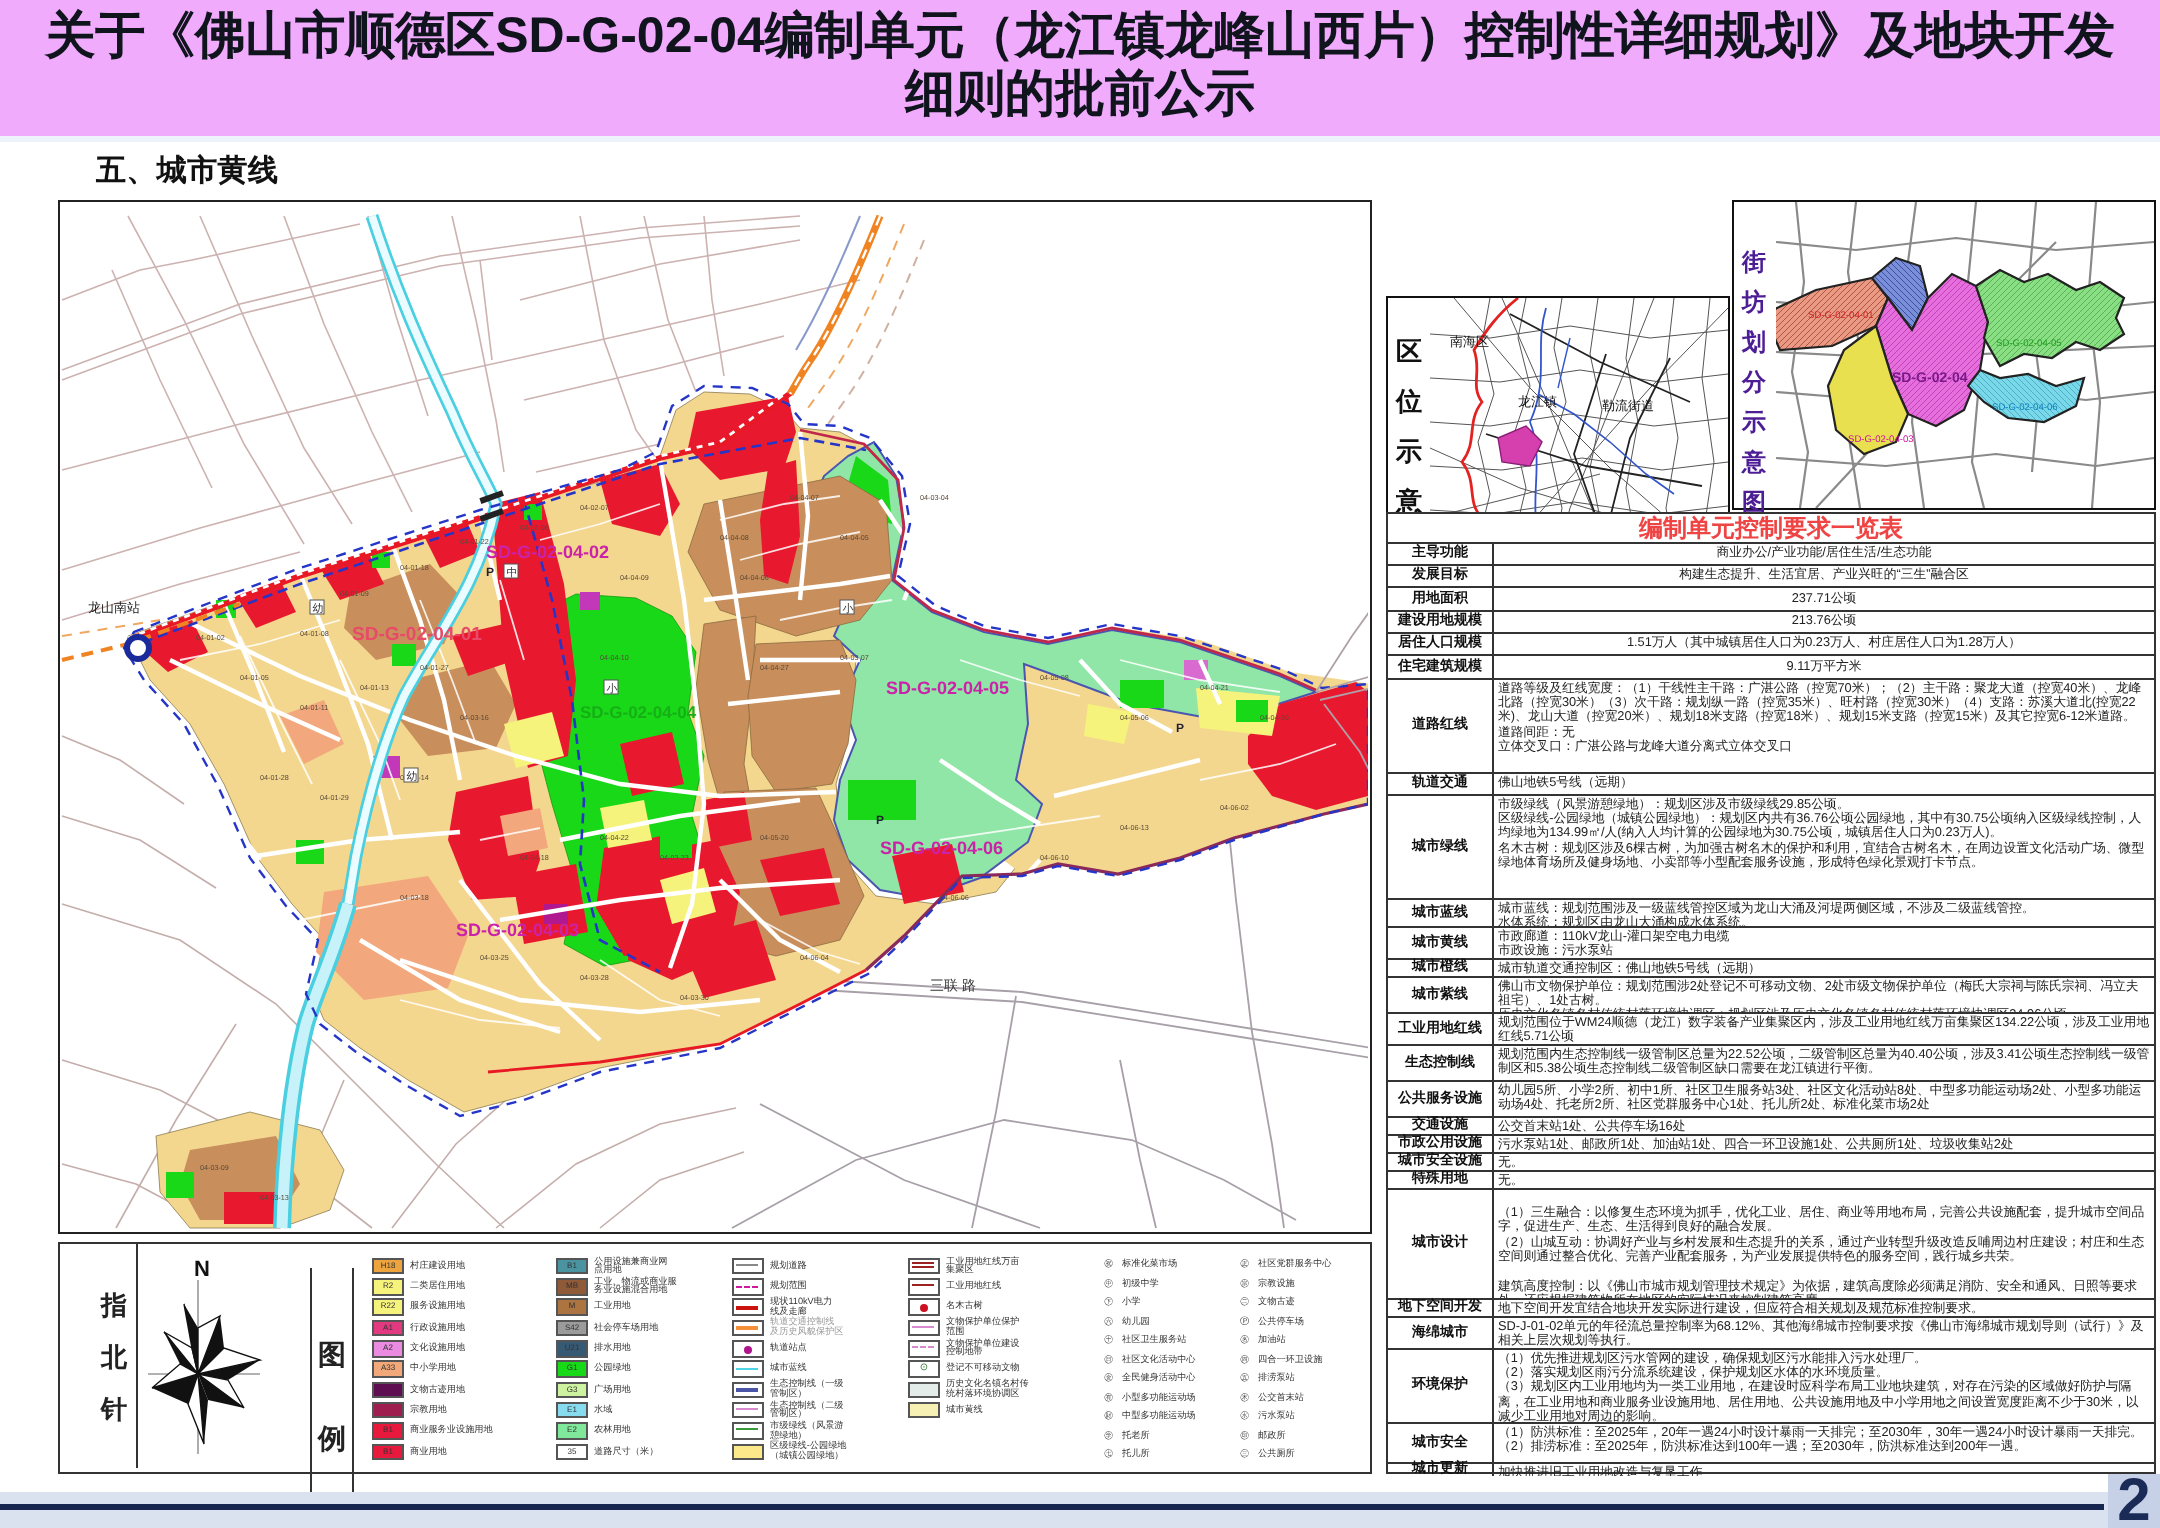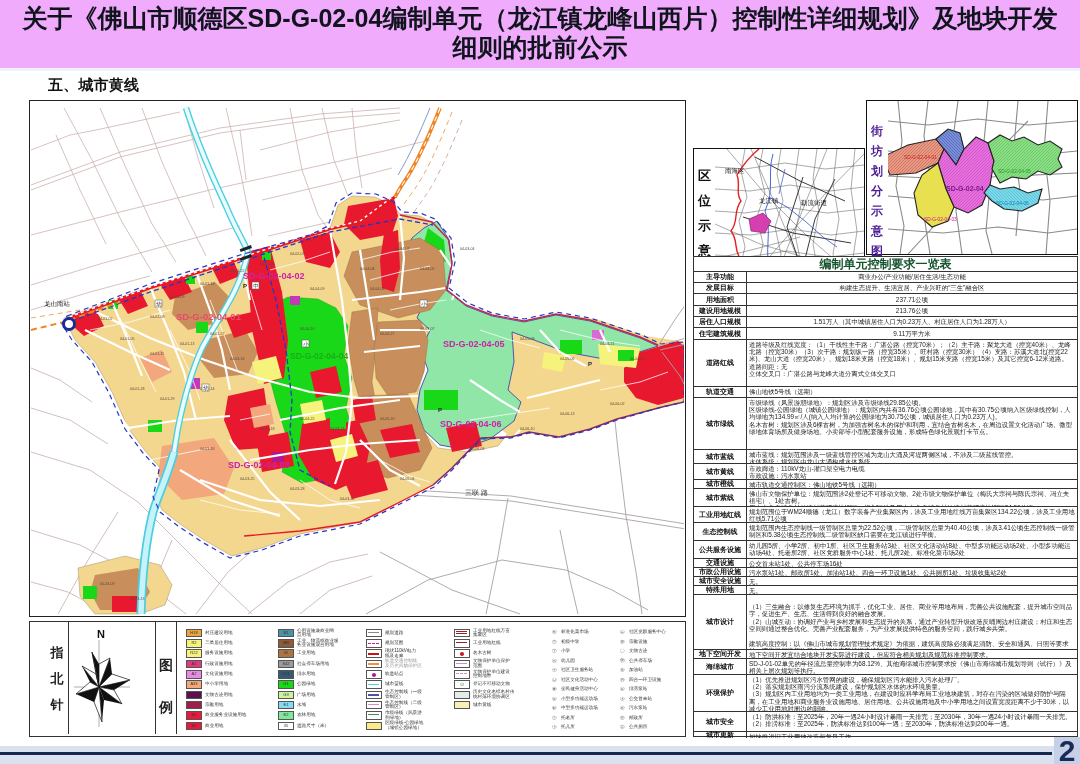--- a/index.html
+++ b/index.html
@@ -352,21 +352,21 @@
     <path d="M47,65 L52,78 L50,100 Z"></path>
     <path d="M47,65 L50,100 L42,80 Z" fill="#fff" stroke="#111" stroke-width="0.7"></path>
     <path d="M47,65 L42,80 L24,72 Z"></path>
     <path d="M47,65 L24,72 L38,60 Z" fill="#fff" stroke="#111" stroke-width="0.7"></path>
     <path d="M47,65 L38,60 L30,44 Z"></path>
     <path d="M47,65 L30,44 L44,52 Z" fill="#fff" stroke="#111" stroke-width="0.7"></path>
     <path d="M47,65 L44,52 L40,30 Z" fill="#fff" stroke="#111" stroke-width="0.7"></path>
   </g>
 </svg>
 
-<div class="abs" style="left:125px;top:0;width:20px;height:112px;border-left:1px solid #333;border-right:1px solid #333;">
+<div class="abs" style="left:125px;top:12px;width:20px;height:112px;border-left:1px solid #333;border-right:1px solid #333;">
   <div style="width:15px;margin:22px auto 0;font-size:14px;font-weight:bold;color:#222;line-height:42px;word-break:break-all;text-align:center;">图例</div>
 </div>
 
 <div class="abs" style="left:156px;top:6px;width:88px;">
   <div class="lgrow">
         <div class="lgsw" style="background:#eda43e;">H18</div>
         <div class="lgtx">村庄建设用地</div>
       </div>
   <div class="lgrow">
         <div class="lgsw" style="background:#f6f37c;">R2</div>
@@ -764,21 +764,21 @@
   <text x="58" y="90" font-size="7" fill="#7a1a88" font-weight="bold">SD-G-02-04</text>
   <text x="110" y="72" font-size="4.8" fill="#20a020">SD-G-02-04-05</text>
   <text x="108" y="104" font-size="4.8" fill="#1080c0">SD-G-02-04-06</text>
   <text x="36" y="120" font-size="4.8" fill="#cc10a0">SD-G-02-04-03</text>
   <text x="16" y="58" font-size="4.8" fill="#cc2020">SD-G-02-04-01</text>
 </svg>
 </div>
 
 <div class="abs" style="left:693px;top:256px;width:385px;height:481px;border:1.2px solid #333;box-sizing:border-box;background:#fff;">
 
-<div style="height:14px;font-size:12px;font-weight:bold;text-align:center;line-height:14px;color:#14532d;">编制单元控制要求一览表</div>
+<div style="height:14px;font-size:12px;font-weight:bold;text-align:center;line-height:14px;color:#ef4444;">编制单元控制要求一览表</div>
 
 <div class="trow" style="height:11px;">
       <div class="tlab">主导功能</div>
       <div class="tcon tcen">商业办公/产业功能/居住生活/生态功能</div>
     </div>
 
 <div class="trow" style="height:11px;">
       <div class="tlab">发展目标</div>
       <div class="tcon tcen">构建生态提升、生活宜居、产业兴旺的“三生”融合区</div>
     </div>

